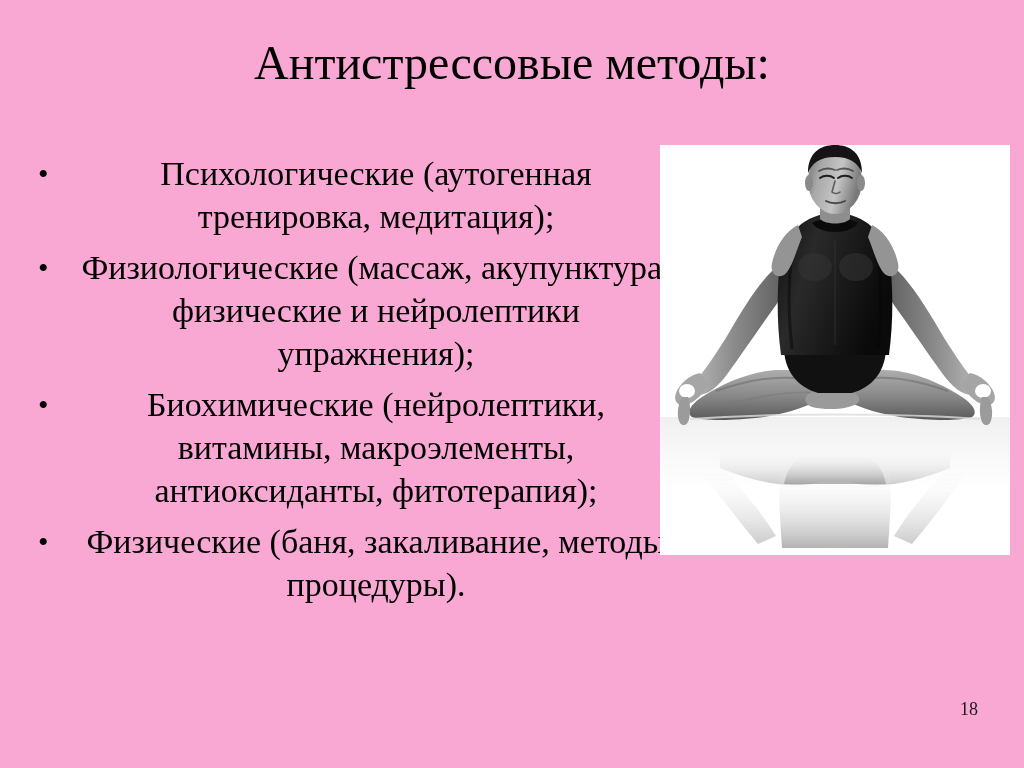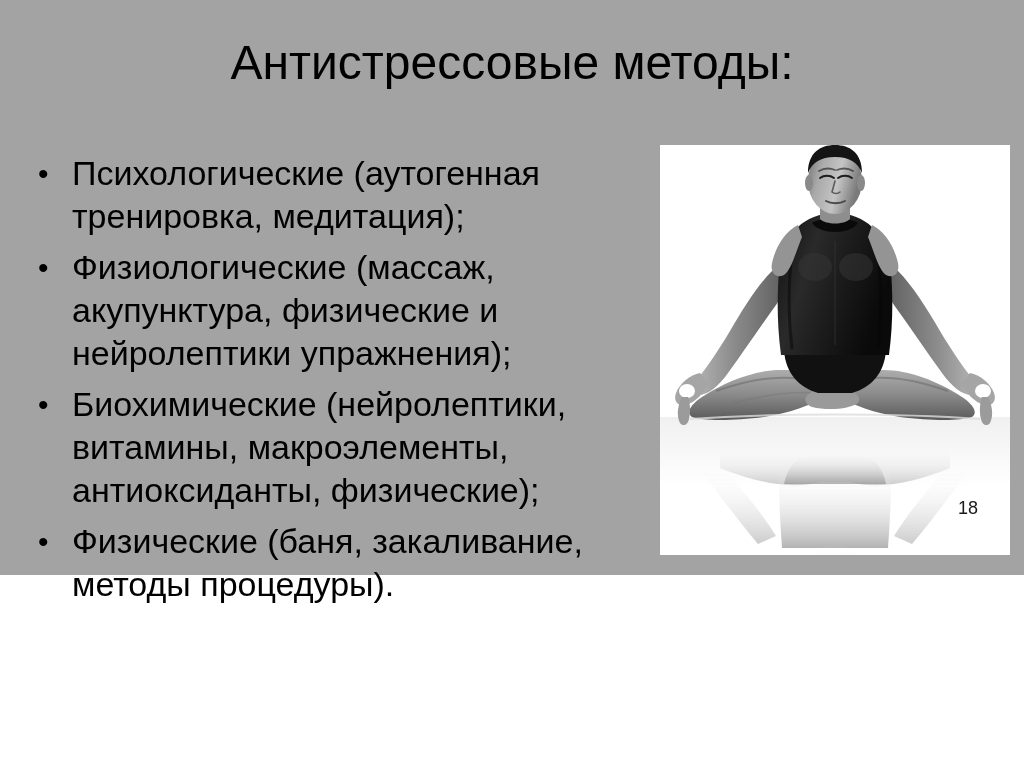--- a/index.html
+++ b/index.html
@@ -13,22 +13,23 @@
     overflow: hidden;
     font-family: "Liberation Sans", sans-serif;
     color: #000000;
     position: relative;
   }
 
   .slide {
     position: absolute;
     left: 0; top: 0;
     width: 1024px;
-    height: 575px;
-    background: #a3a3a3;
+    height: 768px;
+    background: #f9a8d4;
+    font-family: Liberation Serif, serif;
   }
 
   
   .slide-title {
     position: absolute;
     left: 40px;
     top: 34px;
     width: 944px;
     text-align: center;
     font-size: 48px;
@@ -63,20 +64,21 @@
     left: 8px;
     top: 0px;
     width: 20px;
     font-size: 30px;
     line-height: 43px;
     text-align: left;
     color: #000000;
   }
   .bullet-text {
     display: block;
+    text-align: center;
   }
 
   
   .photo {
     position: absolute;
     left: 660px;
     top: 145px;
     width: 350px;
     height: 410px;
     background: #ffffff;
@@ -84,21 +86,21 @@
   .photo svg {
     display: block;
     width: 350px;
     height: 410px;
   }
 
   
   .slide-number {
     position: absolute;
     right: 46px;
-    bottom: 56px;
+    bottom: 48px;
     font-size: 18px;
     line-height: 22px;
     color: #1a1a1a;
   }
 </style>
 </head>
 <body>
 
 <div class="slide">
 
@@ -111,21 +113,21 @@
       <span class="bullet-text">Психологические (аутогенная тренировка, медитация);</span>
     </li>
 
     <li class="bullet-item">
       <span class="bullet-marker">•</span>
       <span class="bullet-text">Физиологические (массаж, акупунктура, физические и нейролептики упражнения);</span>
     </li>
 
     <li class="bullet-item">
       <span class="bullet-marker">•</span>
-      <span class="bullet-text">Биохимические (нейролептики, витамины, макроэлементы, антиоксиданты, физические);</span>
+      <span class="bullet-text">Биохимические (нейролептики, витамины, макроэлементы, антиоксиданты, фитотерапия);</span>
     </li>
 
     <li class="bullet-item">
       <span class="bullet-marker">•</span>
       <span class="bullet-text">Физические (баня, закаливание, методы процедуры).</span>
     </li>
 
   </ul>
 
   <div class="photo">

